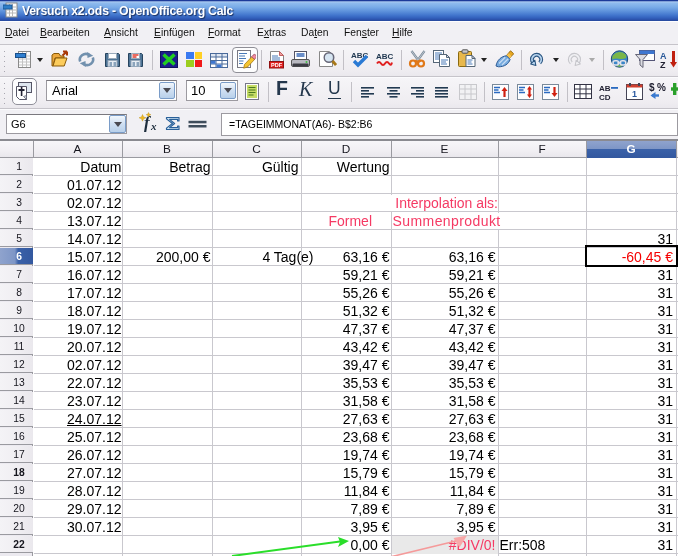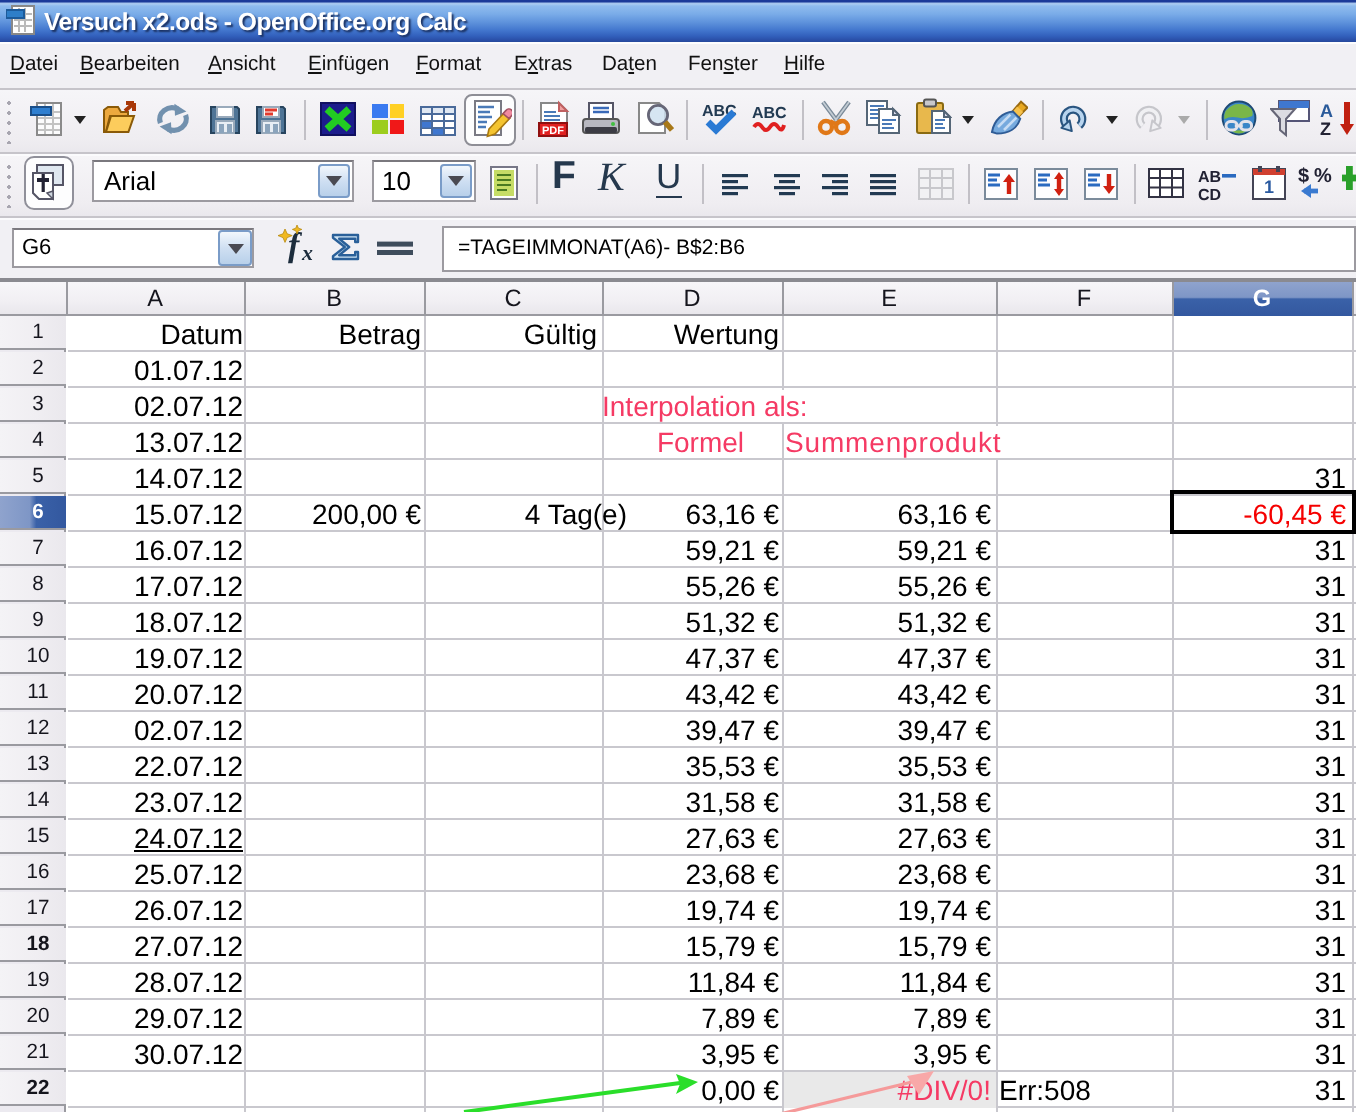--- a/index.html
+++ b/index.html
@@ -429,21 +429,21 @@
 <div class="cell r" style="left:35px;top:410px;width:86.5px;text-decoration:underline;">24.07.12</div>
 <div class="cell r" style="left:35px;top:428px;width:86.5px;">25.07.12</div>
 <div class="cell r" style="left:35px;top:446px;width:86.5px;">26.07.12</div>
 <div class="cell r" style="left:35px;top:464px;width:86.5px;">27.07.12</div>
 <div class="cell r" style="left:35px;top:482px;width:86.5px;">28.07.12</div>
 <div class="cell r" style="left:35px;top:500px;width:86.5px;">29.07.12</div>
 <div class="cell r" style="left:35px;top:518px;width:86.5px;">30.07.12</div>
 <div class="cell r" style="left:35px;top:560px;width:86.5px;">31.07.12</div>
 <div class="abs" style="left:390.5px;top:194.5px;width:2px;height:16.5px;background:#fff"></div>
 <div class="abs" style="left:497px;top:212.5px;width:2.5px;height:16.5px;background:#fff"></div>
-<div class="cell pink" style="left:301px;top:194px;width:197px;text-align:left">Interpolation als:</div>
+<div class="cell pink" style="left:301px;top:194px;width:197px;text-align:right">Interpolation als:</div>
 <div class="cell r" style="left:303px;top:212px;width:69px;color:#f53a64;">Formel</div>
 <div class="cell pink" style="left:392.5px;top:212px;width:112px;letter-spacing:.42px">Summenprodukt</div>
 <div class="cell r" style="left:124px;top:248px;width:86.5px;">200,00 €</div>
 <div class="cell r" style="left:214px;top:248px;width:84.5px;margin-left:15px;">4 Tag(e)</div>
 <div class="cell r" style="left:303px;top:248px;width:86.5px;">63,16 €</div>
 <div class="cell r" style="left:393px;top:248px;width:102.5px;">63,16 €</div>
 <div class="cell r" style="left:303px;top:266px;width:86.5px;">59,21 €</div>
 <div class="cell r" style="left:393px;top:266px;width:102.5px;">59,21 €</div>
 <div class="cell r" style="left:303px;top:284px;width:86.5px;">55,26 €</div>
 <div class="cell r" style="left:393px;top:284px;width:102.5px;">55,26 €</div>

